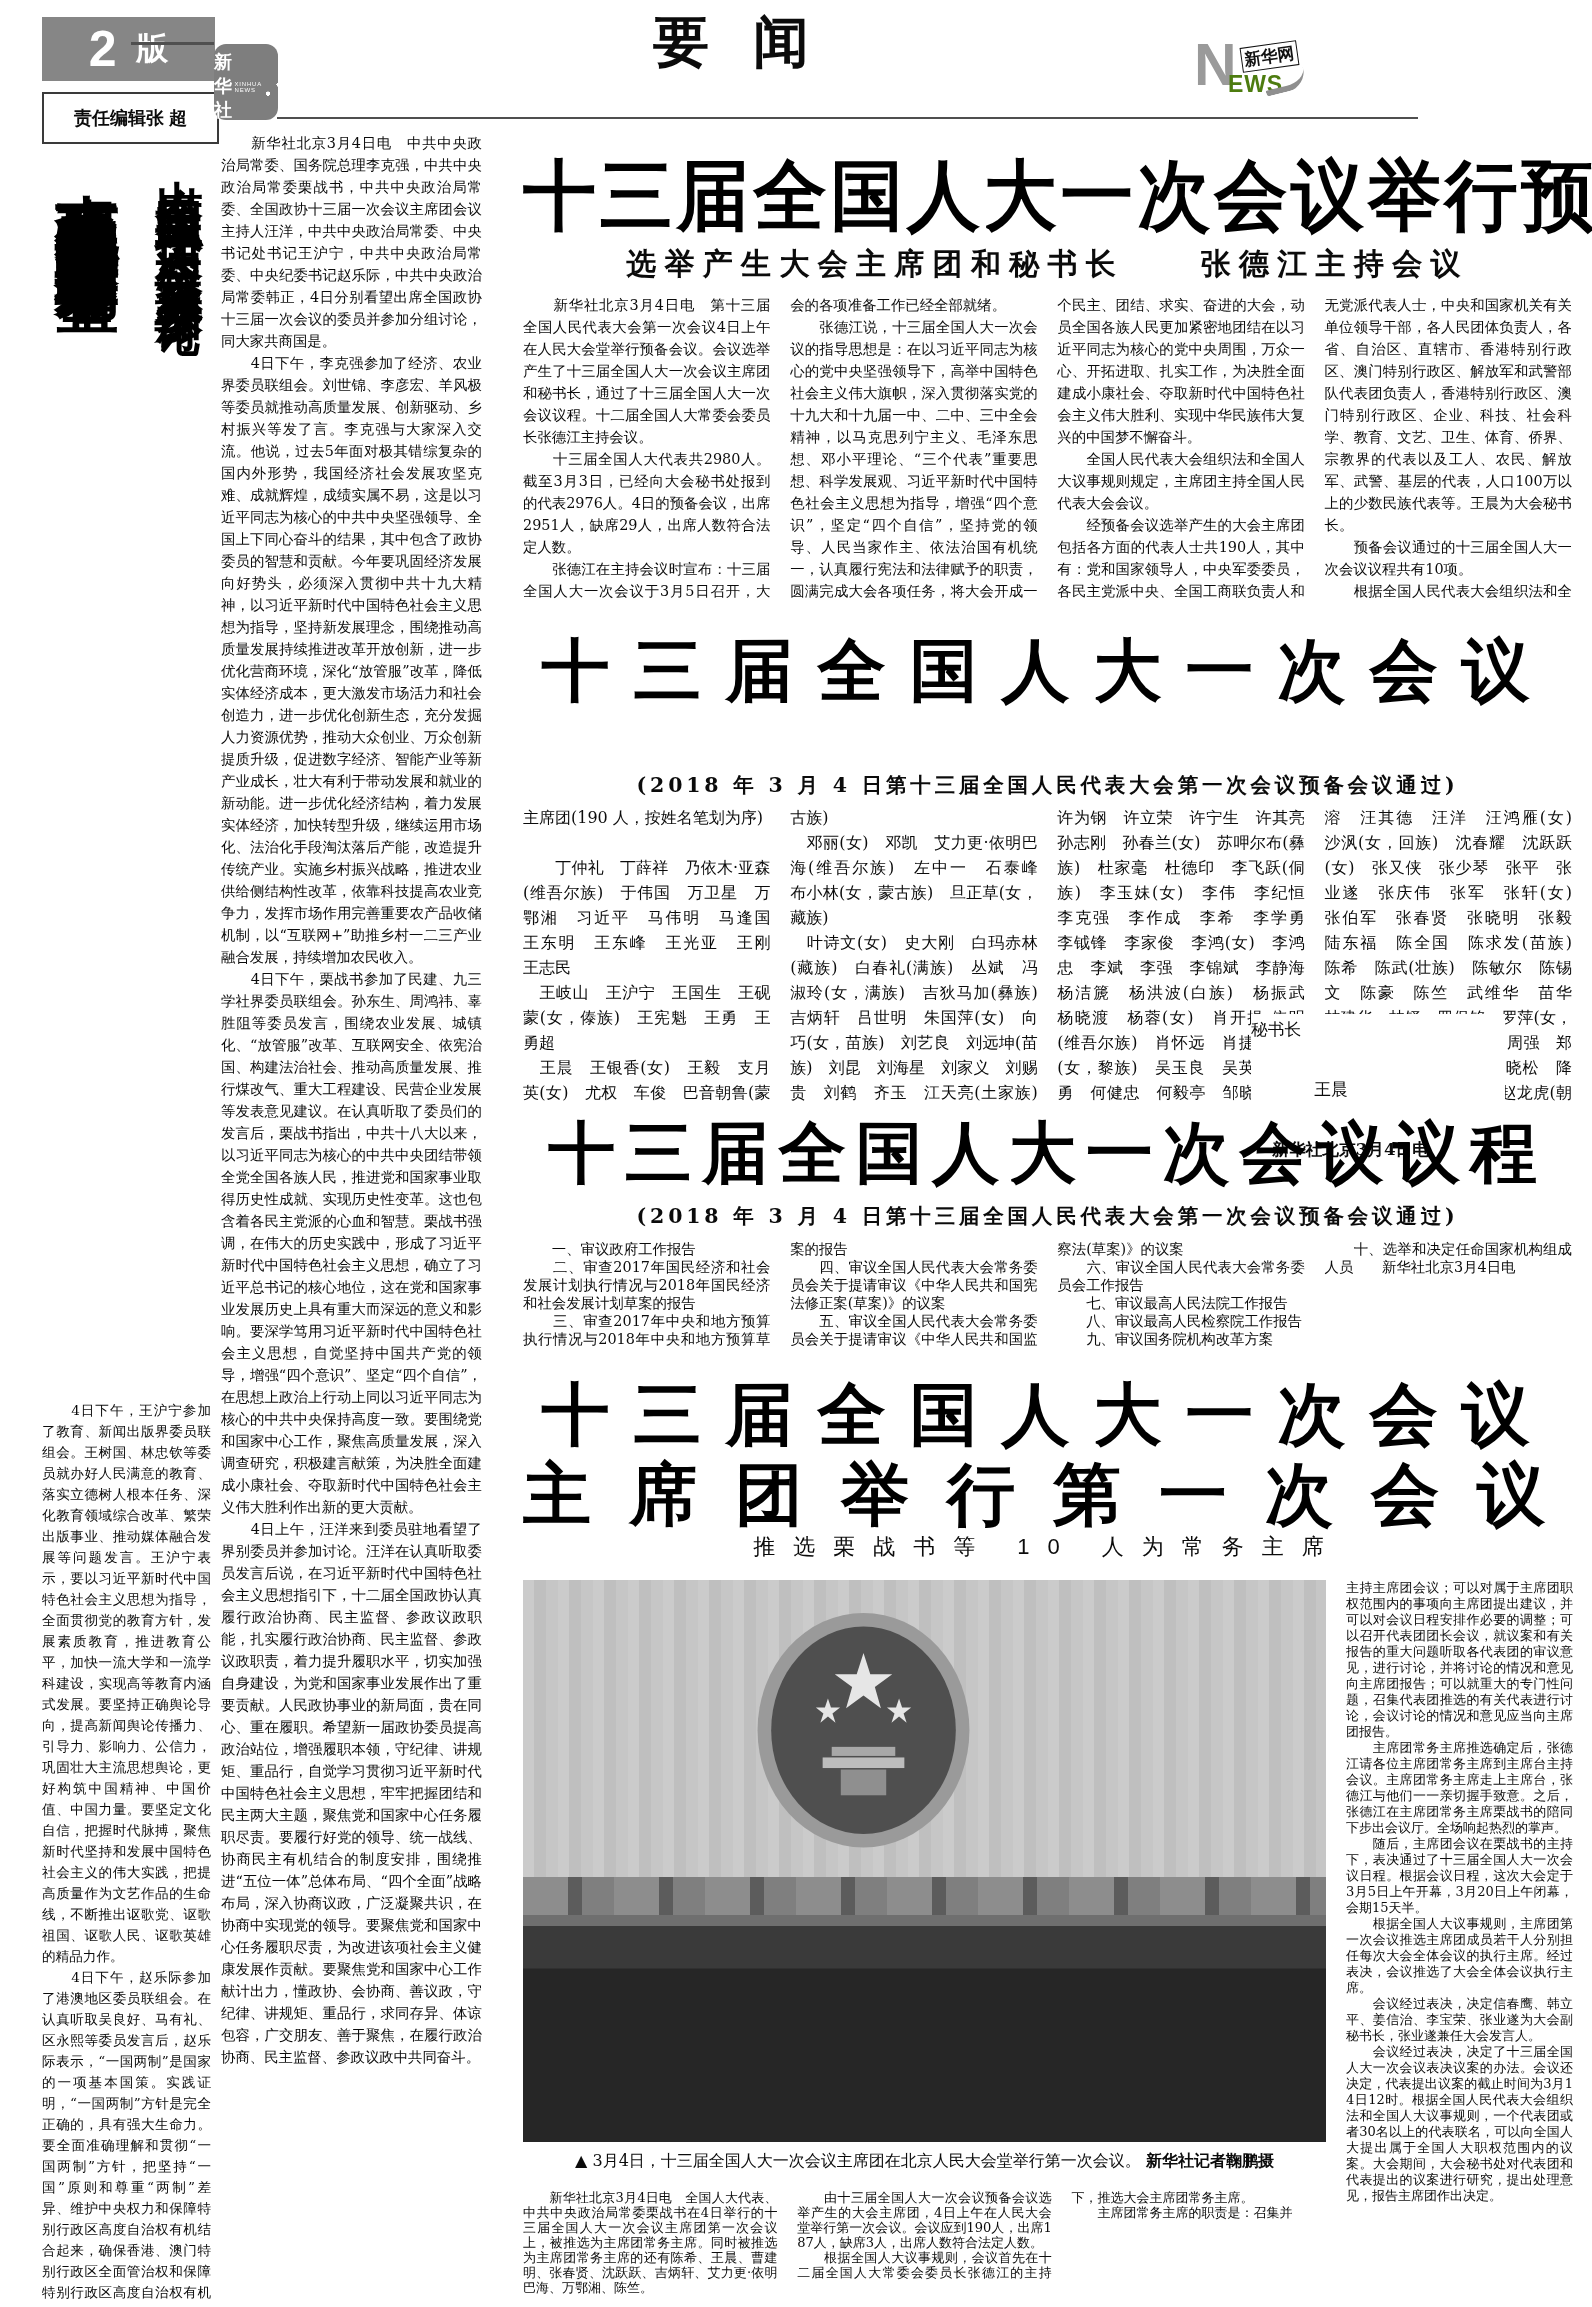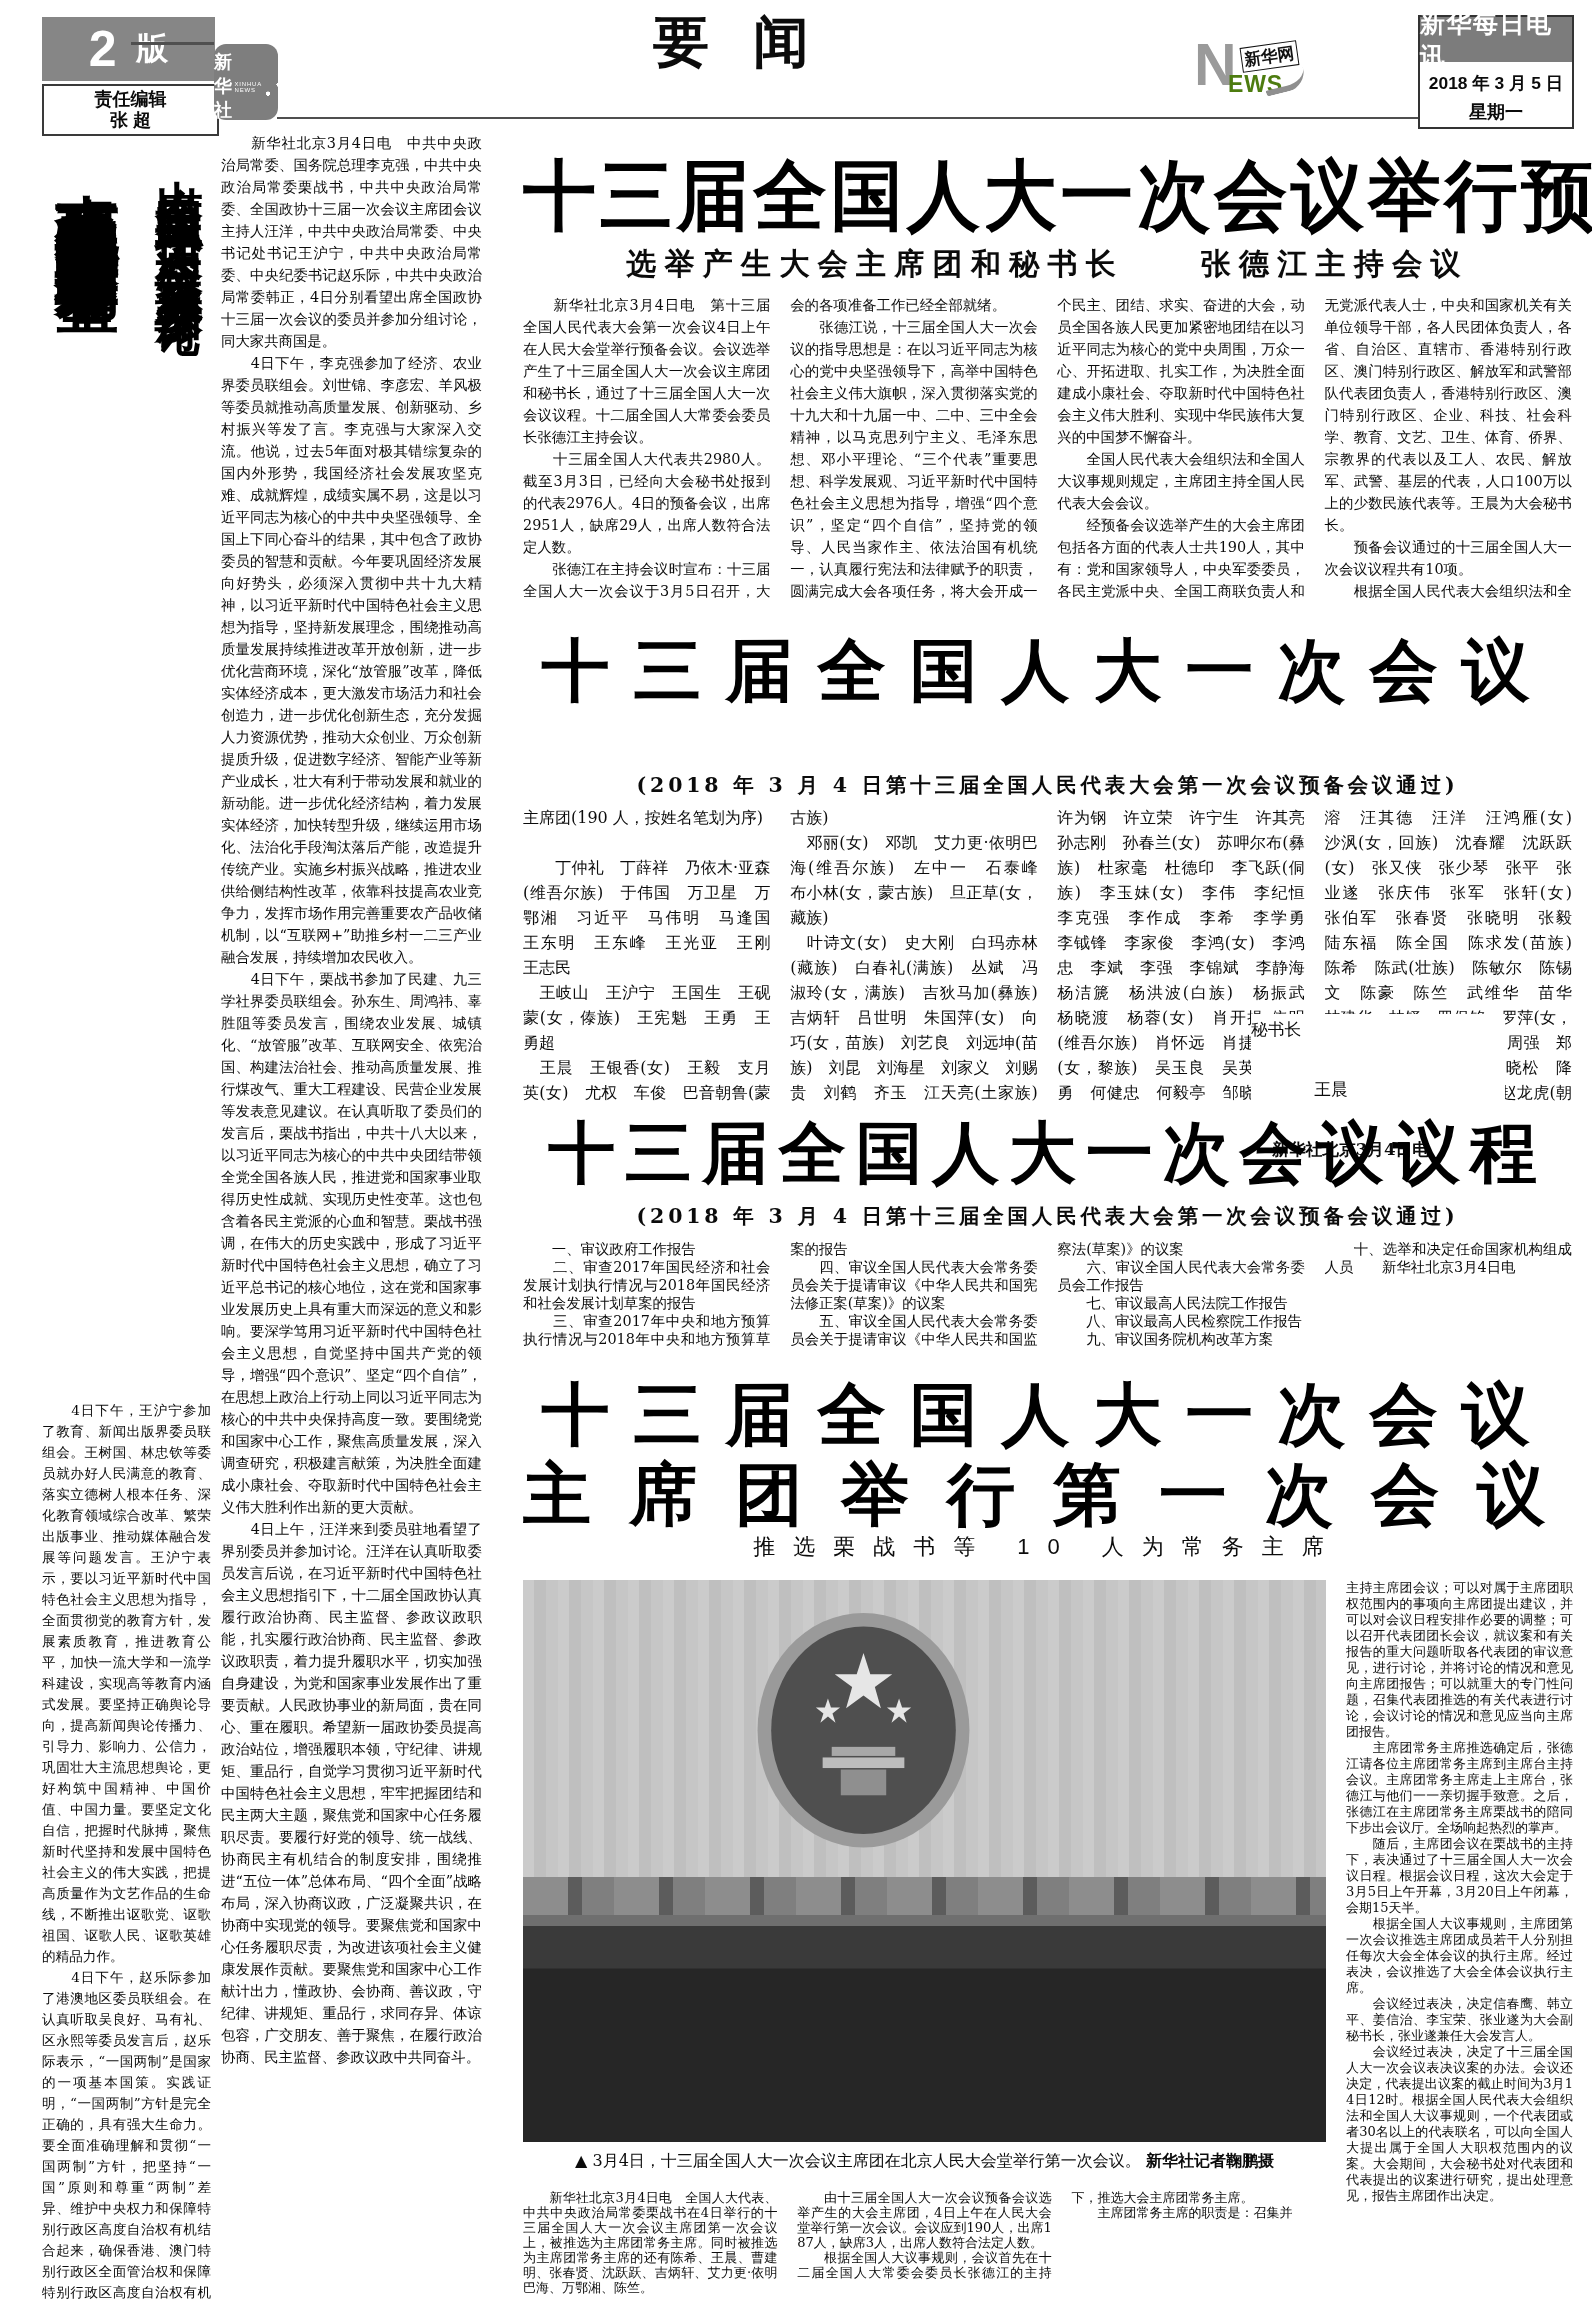--- a/index.html
+++ b/index.html
@@ -5,22 +5,22 @@
   html,body{margin:0;padding:0;background:#e8e8e8;}
   #page{position:relative;width:1593px;height:2307px;background:#ffffff;color:#0b0b0b;
         font-family:"DejaVu Serif","Liberation Serif",serif;overflow:hidden;}
   .abs{position:absolute;}
   .sans{font-family:"Liberation Sans","DejaVu Sans",sans-serif;}
   
   .edition-box{left:42px;top:16.7px;width:173px;height:64px;background:#868686;color:#fff;
      display:flex;align-items:center;justify-content:center;gap:19.7px;}
   .edition-num{font-size:50px;font-weight:900;}
   .edition-ban{font-size:32px;font-weight:900;}
-  .editor-box{left:42px;top:84px;width:173px;height:48px;border:2.3px solid #3a3a3a;
-     display:flex;flex-direction:column;align-items:center;justify-content:center;line-height:1.15;
+  .editor-box{left:42px;top:92px;width:173px;height:48px;border:2.3px solid #3a3a3a;
+     display:flex;flex-direction:row;align-items:center;justify-content:center;line-height:1.15;
      font-size:18px;font-weight:700;}
   .hline{background:#4f4f4f;height:3px;}
   .xh-icon{left:214px;top:44px;width:64px;height:76px;background:#7e7e7e;border-radius:12px;
      color:#fff;display:flex;align-items:center;padding-top:7.6px;box-sizing:border-box;}
   .xh-icon .t{font-size:18px;font-weight:900;letter-spacing:0.8px;}
   .xh-icon .s{font-size:6px;letter-spacing:0.8px;margin-top:1.5px;}
   .xh-dots{margin-top:6px;width:45px;height:23px;
      background:
       radial-gradient(circle 2.3px at 6px 16.7px,#fff 95%,transparent),
       radial-gradient(circle 2.3px at 16.7px 7.6px,#fff 95%,transparent),
@@ -119,25 +119,20 @@
 
   <div class="abs section-title">要闻</div>
 
   <div class="abs news-logo">
     <div class="news-n sans">N</div>
     <div class="news-ews sans">EWS</div>
     <div class="news-brand sans">新华网</div>
     <div class="news-swoosh"></div>
   </div>
 
-  <div class="abs mast-box">
-    <div class="mast-band sans">新华每日电讯</div>
-    <div class="mast-date sans">2018 年 3 月 5 日</div>
-    <div class="mast-week sans">星期一</div>
-  </div>
 
   <div class="abs vhead vheadA">李克强栗战书汪洋王沪宁赵乐际韩正分别看望</div>
   <div class="abs vhead vheadB">出席全国政协十三届一次会议委员并参加讨论</div>
   <div class="abs body sb-main">　　新华社北京3月4日电　中共中央政治局常委、国务院总理李克强，中共中央政治局常委栗战书，中共中央政治局常委、全国政协十三届一次会议主席团会议主持人汪洋，中共中央政治局常委、中央书记处书记王沪宁，中共中央政治局常委、中央纪委书记赵乐际，中共中央政治局常委韩正，4日分别看望出席全国政协十三届一次会议的委员并参加分组讨论，同大家共商国是。
 　　4日下午，李克强参加了经济、农业界委员联组会。刘世锦、李彦宏、羊风极等委员就推动高质量发展、创新驱动、乡村振兴等发了言。李克强与大家深入交流。他说，过去5年面对极其错综复杂的国内外形势，我国经济社会发展攻坚克难、成就辉煌，成绩实属不易，这是以习近平同志为核心的中共中央坚强领导、全国上下同心奋斗的结果，其中包含了政协委员的智慧和贡献。今年要巩固经济发展向好势头，必须深入贯彻中共十九大精神，以习近平新时代中国特色社会主义思想为指导，坚持新发展理念，围绕推动高质量发展持续推进改革开放创新，进一步优化营商环境，深化“放管服”改革，降低实体经济成本，更大激发市场活力和社会创造力，进一步优化创新生态，充分发掘人力资源优势，推动大众创业、万众创新提质升级，促进数字经济、智能产业等新产业成长，壮大有利于带动发展和就业的新动能。进一步优化经济结构，着力发展实体经济，加快转型升级，继续运用市场化、法治化手段淘汰落后产能，改造提升传统产业。实施乡村振兴战略，推进农业供给侧结构性改革，依靠科技提高农业竞争力，发挥市场作用完善重要农产品收储机制，以“互联网+”助推乡村一二三产业融合发展，持续增加农民收入。
 　　4日下午，栗战书参加了民建、九三学社界委员联组会。孙东生、周鸿祎、辜胜阻等委员发言，围绕农业发展、城镇化、“放管服”改革、互联网安全、依宪治国、构建法治社会、推动高质量发展、推行煤改气、重大工程建设、民营企业发展等发表意见建议。在认真听取了委员们的发言后，栗战书指出，中共十八大以来，以习近平同志为核心的中共中央团结带领全党全国各族人民，推进党和国家事业取得历史性成就、实现历史性变革。这也包含着各民主党派的心血和智慧。栗战书强调，在伟大的历史实践中，形成了习近平新时代中国特色社会主义思想，确立了习近平总书记的核心地位，这在党和国家事业发展历史上具有重大而深远的意义和影响。要深学笃用习近平新时代中国特色社会主义思想，自觉坚持中国共产党的领导，增强“四个意识”、坚定“四个自信”，在思想上政治上行动上同以习近平同志为核心的中共中央保持高度一致。要围绕党和国家中心工作，聚焦高质量发展，深入调查研究，积极建言献策，为决胜全面建成小康社会、夺取新时代中国特色社会主义伟大胜利作出新的更大贡献。
 　　4日上午，汪洋来到委员驻地看望了界别委员并参加讨论。汪洋在认真听取委员发言后说，在习近平新时代中国特色社会主义思想指引下，十二届全国政协认真履行政治协商、民主监督、参政议政职能，扎实履行政治协商、民主监督、参政议政职责，着力提升履职水平，切实加强自身建设，为党和国家事业发展作出了重要贡献。人民政协事业的新局面，贵在同心、重在履职。希望新一届政协委员提高政治站位，增强履职本领，守纪律、讲规矩、重品行，自觉学习贯彻习近平新时代中国特色社会主义思想，牢牢把握团结和民主两大主题，聚焦党和国家中心任务履职尽责。要履行好党的领导、统一战线、协商民主有机结合的制度安排，围绕推进“五位一体”总体布局、“四个全面”战略布局，深入协商议政，广泛凝聚共识，在协商中实现党的领导。要聚焦党和国家中心任务履职尽责，为改进该项社会主义健康发展作贡献。要聚焦党和国家中心工作献计出力，懂政协、会协商、善议政，守纪律、讲规矩、重品行，求同存异、体谅包容，广交朋友、善于聚焦，在履行政治协商、民主监督、参政议政中共同奋斗。</div>
   <div class="abs body sb-left">　　4日下午，王沪宁参加了教育、新闻出版界委员联组会。王树国、林忠钦等委员就办好人民满意的教育、落实立德树人根本任务、深化教育领域综合改革、繁荣出版事业、推动媒体融合发展等问题发言。王沪宁表示，要以习近平新时代中国特色社会主义思想为指导，全面贯彻党的教育方针，发展素质教育，推进教育公平，加快一流大学和一流学科建设，实现高等教育内涵式发展。要坚持正确舆论导向，提高新闻舆论传播力、引导力、影响力、公信力，巩固壮大主流思想舆论，更好构筑中国精神、中国价值、中国力量。要坚定文化自信，把握时代脉搏，聚焦新时代坚持和发展中国特色社会主义的伟大实践，把提高质量作为文艺作品的生命线，不断推出讴歌党、讴歌祖国、讴歌人民、讴歌英雄的精品力作。
 　　4日下午，赵乐际参加了港澳地区委员联组会。在认真听取吴良好、马有礼、区永熙等委员发言后，赵乐际表示，“一国两制”是国家的一项基本国策。实践证明，“一国两制”方针是完全正确的，具有强大生命力。要全面准确理解和贯彻“一国两制”方针，把坚持“一国”原则和尊重“两制”差异、维护中央权力和保障特别行政区高度自治权有机结合起来，确保香港、澳门特别行政区全面管治权和保障特别行政区高度自治权有机结合起来，确保港澳同胞同祖国人民共享国家发展机遇。希望委员们把握国家发展大势，支持港澳融入国家发展大局，参与粤港澳大湾区建设、“一带一路”建设，弘扬爱国爱港爱澳光荣传统，带头支持特别行政区政府和行政长官依法施政，团结凝聚各界力量，为保持港澳长期繁荣稳定、实现中华民族伟大复兴的中国梦作出新贡献。
 　　4日下午，韩正参加了民革、民进界委员联组会。李赞基、陈星莺、朱永新等委员就履好职尽好责，讨论十分活跃，赵乐际看望委员们发言后，韩正说，中共十八大以来的5年，是党和国家发展进程中极不平凡的5年。在以习近平同志为核心的中共中央坚强领导下，全国各族人民砥砺奋进，开创了党和国家事业发展新局面。统一战线和多党合作事业取得新的发展，民革、民进等民主党派不忘合作初心，做了大量卓有成效的工作。韩正强调，推进新时代中国特色社会主义伟大事业，需要执政的中国共产党和各民主党派共同努力。希望大家深入学习贯彻习近平新时代中国特色社会主义思想，了解民主党派史和中国共产党领导的多党合作和政治协商制度史，不忘合作初心，加强自身建设，提高履职能力，围绕打好三大攻坚战等重点任务深入调查研究，积极建言献策，为决胜全面建成小康社会、夺取新时代中国特色社会主义伟大胜利，为实现中华民族伟大复兴的中国梦广泛凝聚智慧和力量。

